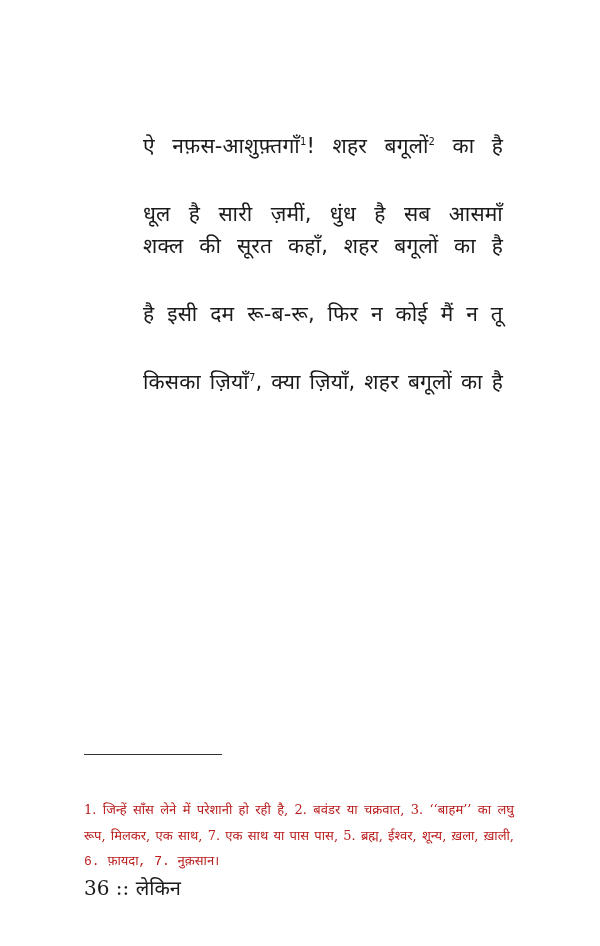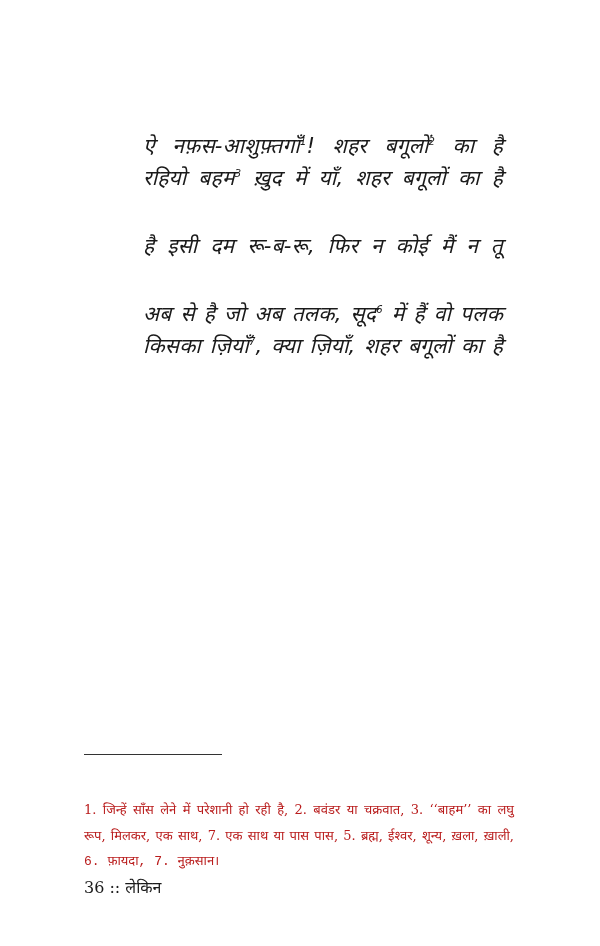--- a/index.html
+++ b/index.html
@@ -31,21 +31,20 @@
       margin: 0 0 36px 0;
     }
     .line {
       display: flex;
       justify-content: center;
       align-items: baseline;
       font-size: 21px;
       line-height: 32px;
       white-space: nowrap;
       letter-spacing: 0.2px;
-      font-style: italic;
     }
     .line .text {
       text-align: justify;
       text-align-last: justify;
       width: 100%;
       display: block;
     }
     sup {
       font-size: 10px;
       vertical-align: super;
@@ -78,60 +77,58 @@
     }
     .footnotes .fline.last {
       text-align-last: left;
       font-family: Liberation Mono, monospace;
     }
     .folio {
       position: absolute;
       left: 84px;
       top: 877px;
       font-family: "DejaVu Serif", "Liberation Serif", serif;
-      font-size: 16px;
+      font-size: 20px;
       line-height: 22px;
       color: #1a1a1a;
       text-align: center;
     }
   </style>
 </head>
 <body>
 
 <div class="page">
 
   <div class="poem">
 
     <div class="couplet">
       <div class="line">
         <span class="text">
           <span>ऐ नफ़स-आशुफ़्तगाँ</span><sup>1</sup><span>! शहर बगूलों</span><sup>2</sup><span> का है</span>
         </span>
       </div>
+    </div>
+
+    <div class="couplet">
       <div class="line">
-        <span class="text">
-          <span>रहियो बहम</span><sup>3</sup><span> ख़ुद में याँ, शहर बगूलों का है</span>
-        </span>
+        <span class="text">धूल है सारी ज़मीं, धुंध है सब आसमाँ</span>
+      </div>
+      <div class="line">
+        <span class="text">शक्ल की सूरत कहाँ, शहर बगूलों का है</span>
       </div>
     </div>
-
 
 
     <div class="couplet">
       <div class="line">
         <span class="text">है इसी दम रू-ब-रू, फिर न कोई मैं न तू</span>
       </div>
     </div>
 
     <div class="couplet">
-      <div class="line">
-        <span class="text">
-          <span>अब से है जो अब तलक, सूद</span><sup>6</sup><span> में हैं वो पलक</span>
-        </span>
-      </div>
       <div class="line">
         <span class="text">
           <span>किसका ज़ियाँ</span><sup>7</sup><span>, क्या ज़ियाँ, शहर बगूलों का है</span>
         </span>
       </div>
     </div>
 
     <div class="couplet">
     </div>
 

